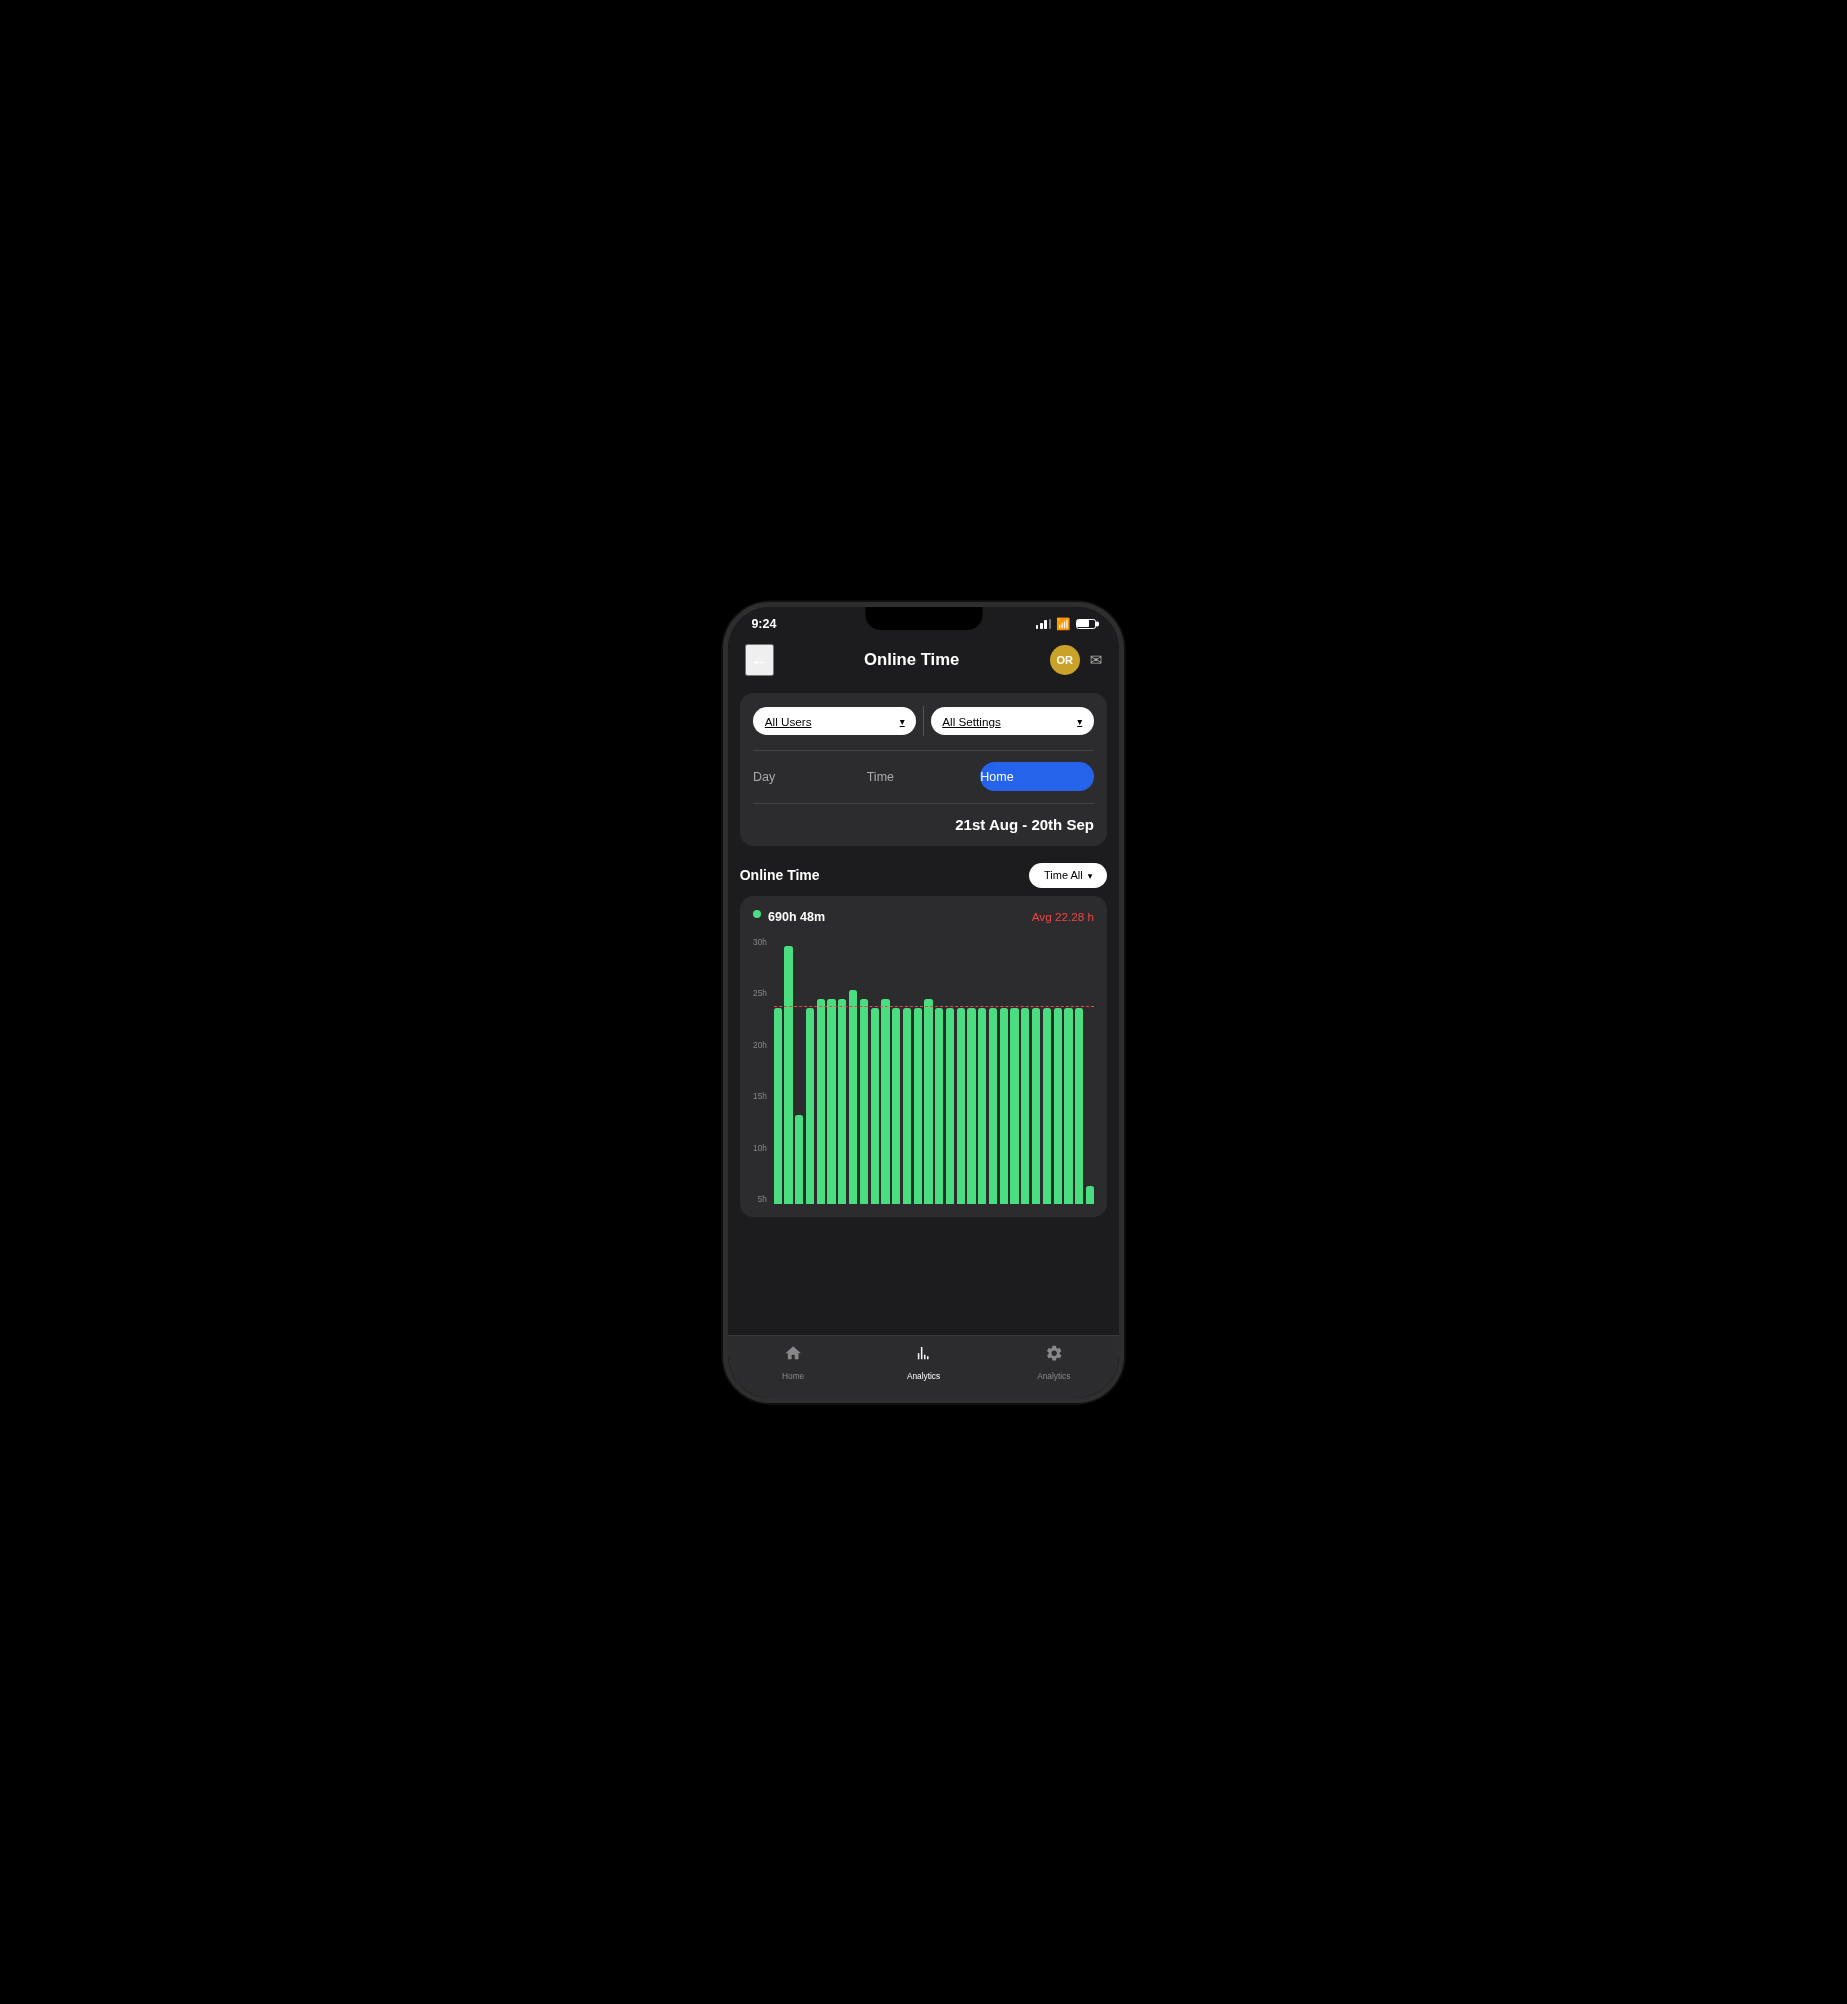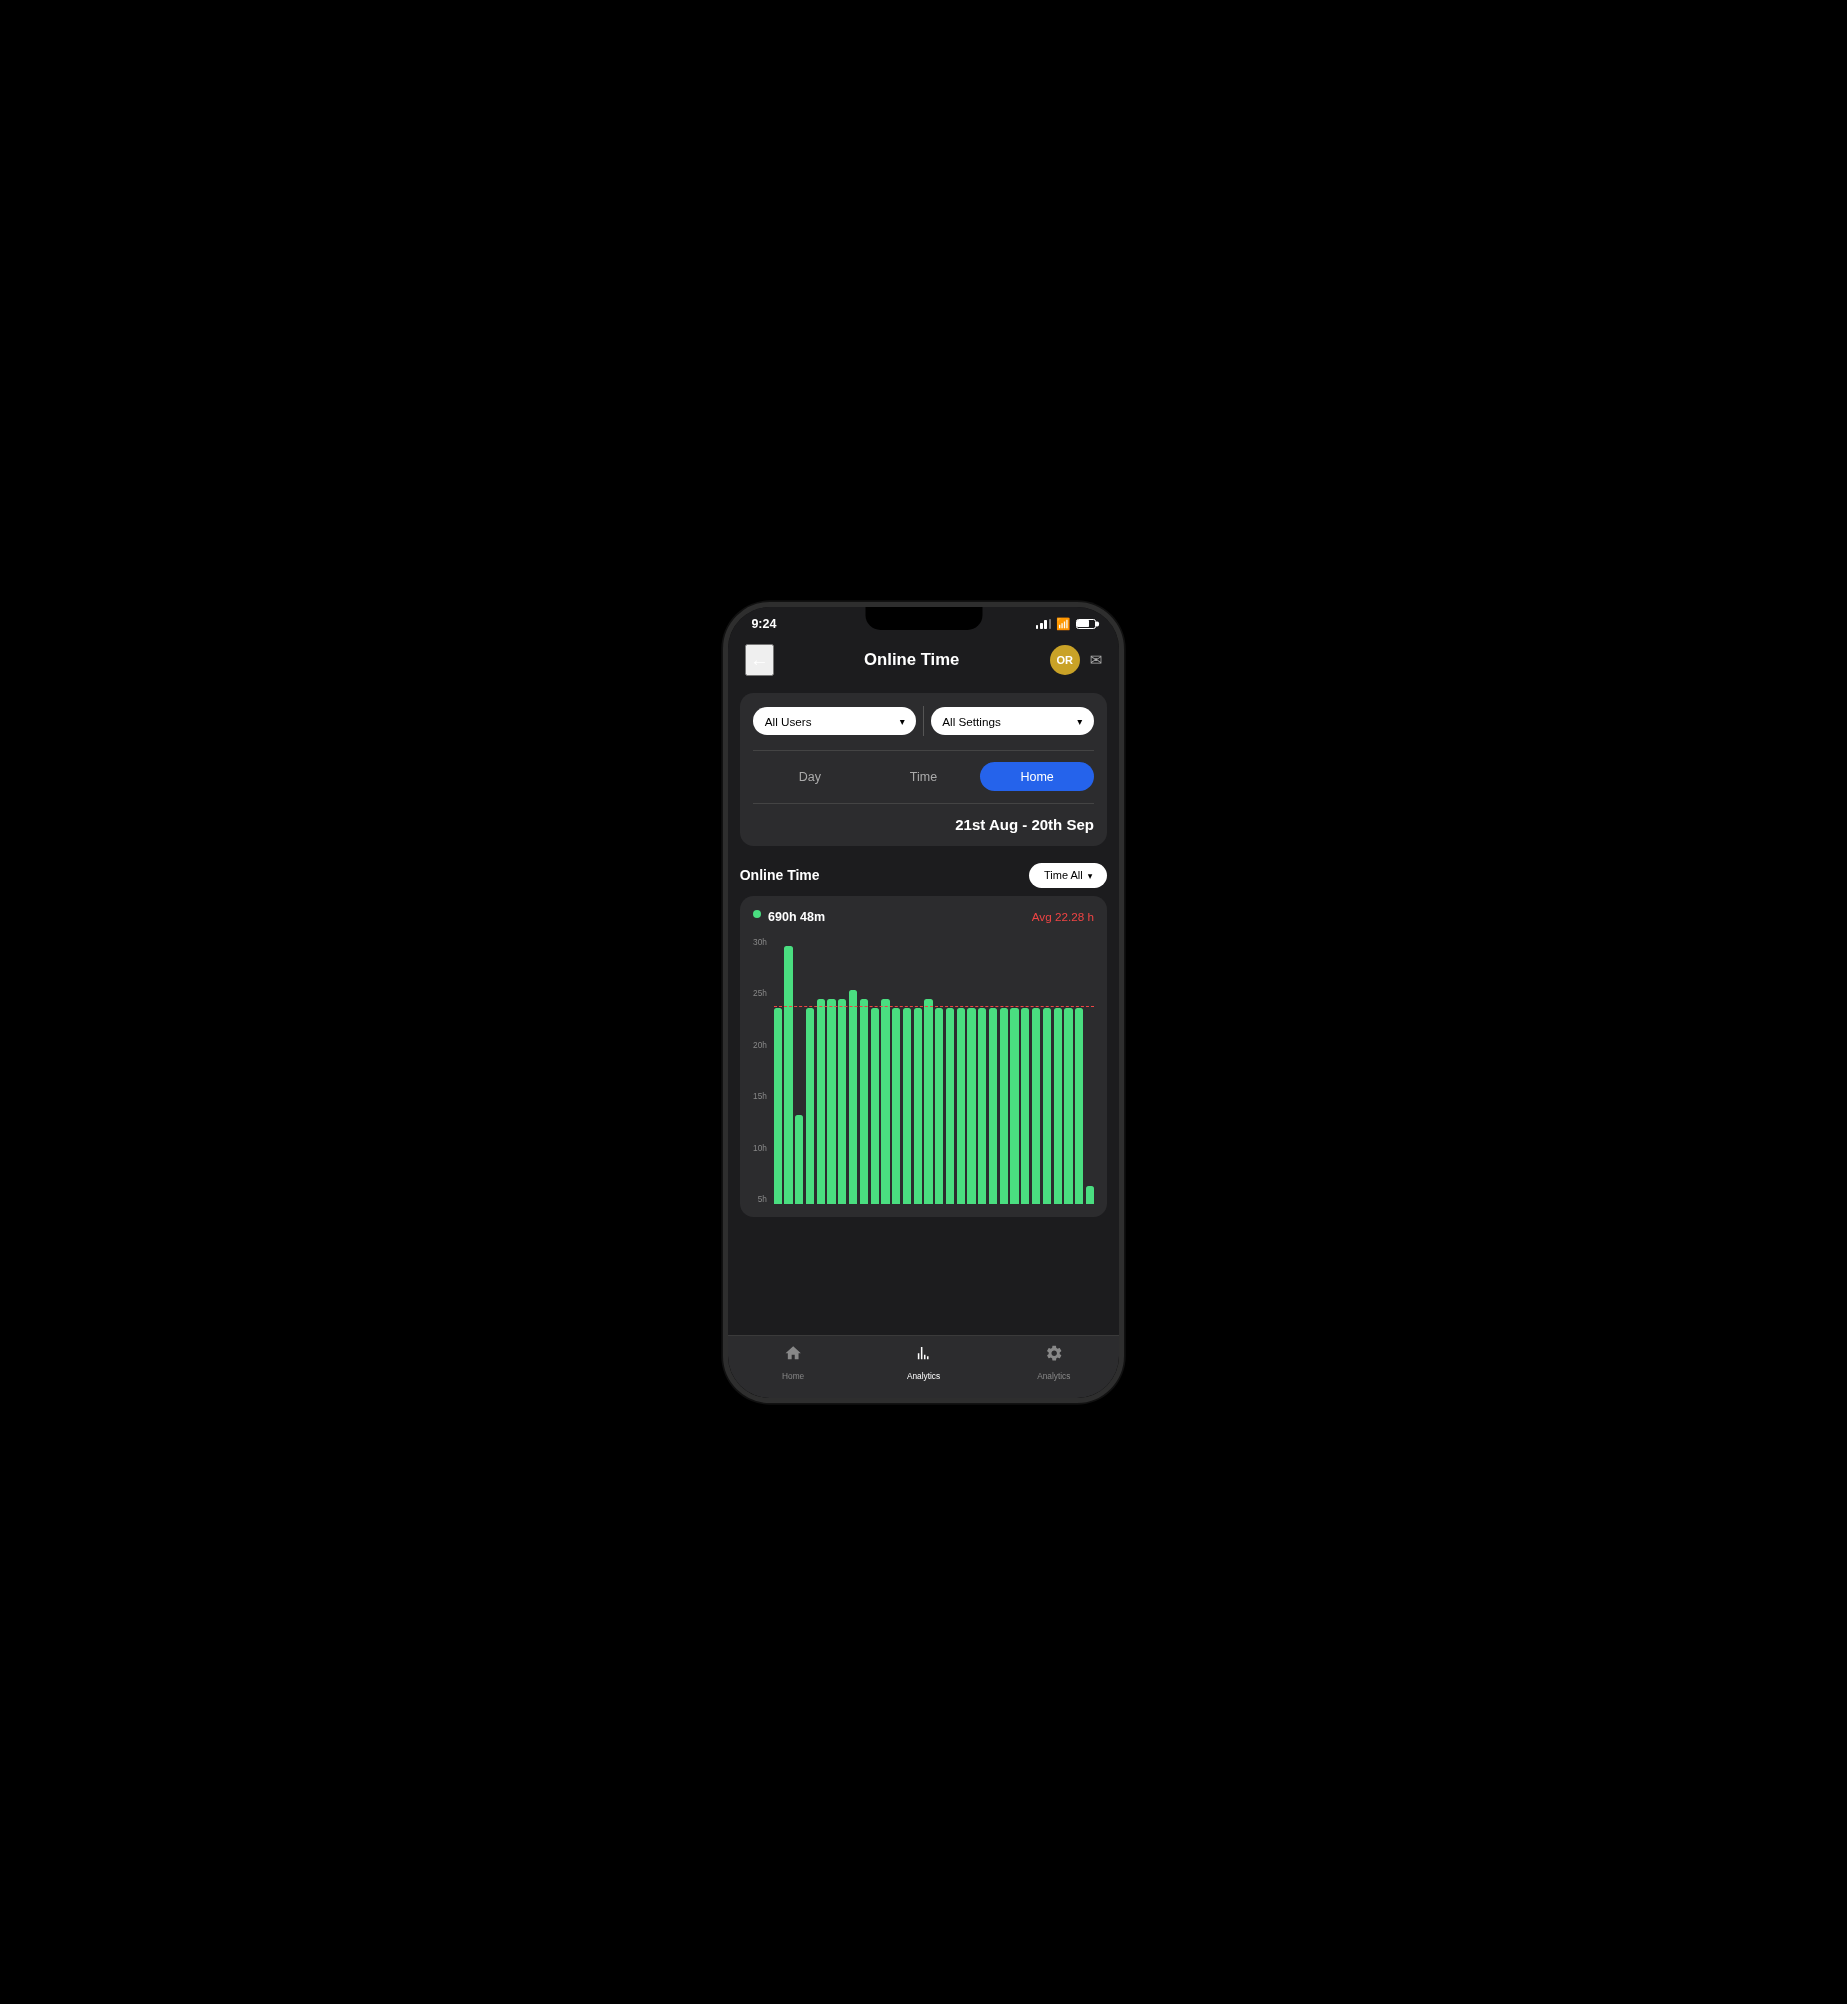--- a/index.html
+++ b/index.html
@@ -227,20 +227,21 @@
       color: #000;
       border: none;
       border-radius: 18.4px;
       padding: 7.5px 11.7px;
       font-size: 11.7px;
       font-weight: 500;
       display: flex;
       align-items: center;
       justify-content: space-between;
       cursor: pointer;
+      text-decoration: underline;
     }
 
     .dropdown-btn .chevron {
       font-size: 10px;
       margin-left: 5px;
     }
 
     .divider-v {
       width: 0.8px;
       height: 30px;
@@ -256,21 +257,21 @@
 
     .period-tabs {
       display: flex;
       gap: 0;
       margin-bottom: 11.7px;
     }
 
     .period-tab {
       flex: 1;
       padding: 7.5px 0;
-      text-align: center;
+      text-align: left;
       font-size: 12.5px;
       font-weight: 500;
       border-radius: 18.4px;
       cursor: pointer;
       color: #aaa;
       background: transparent;
       border: none;
     }
 
     .period-tab.active {

